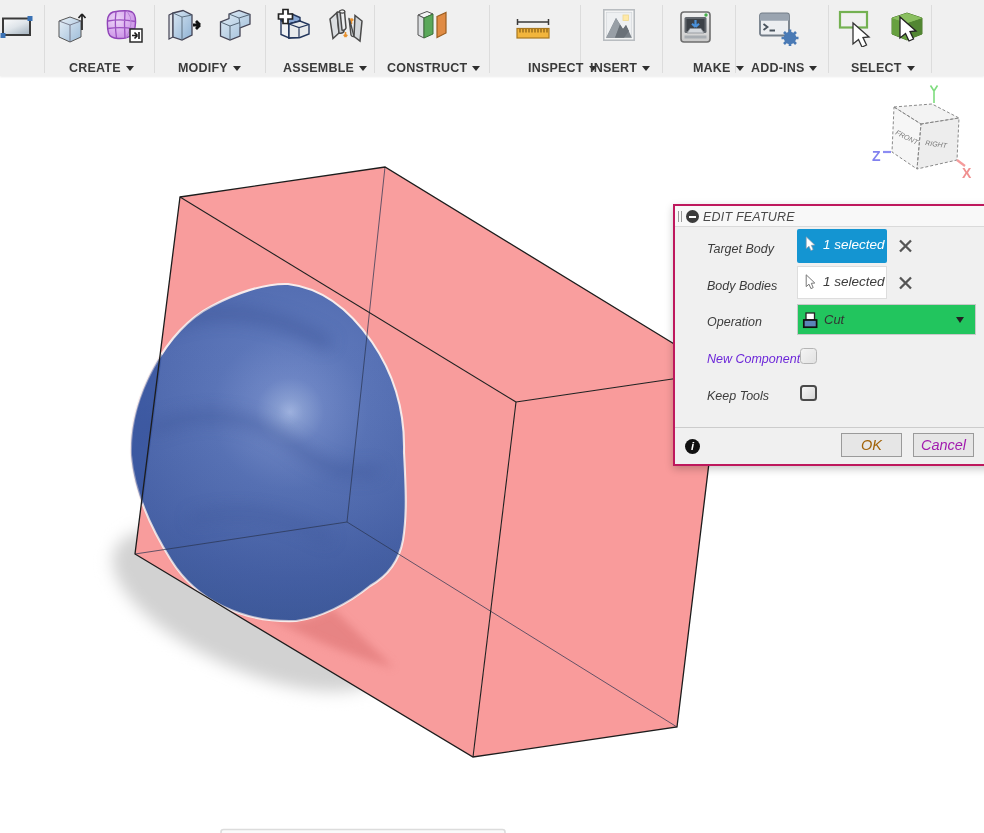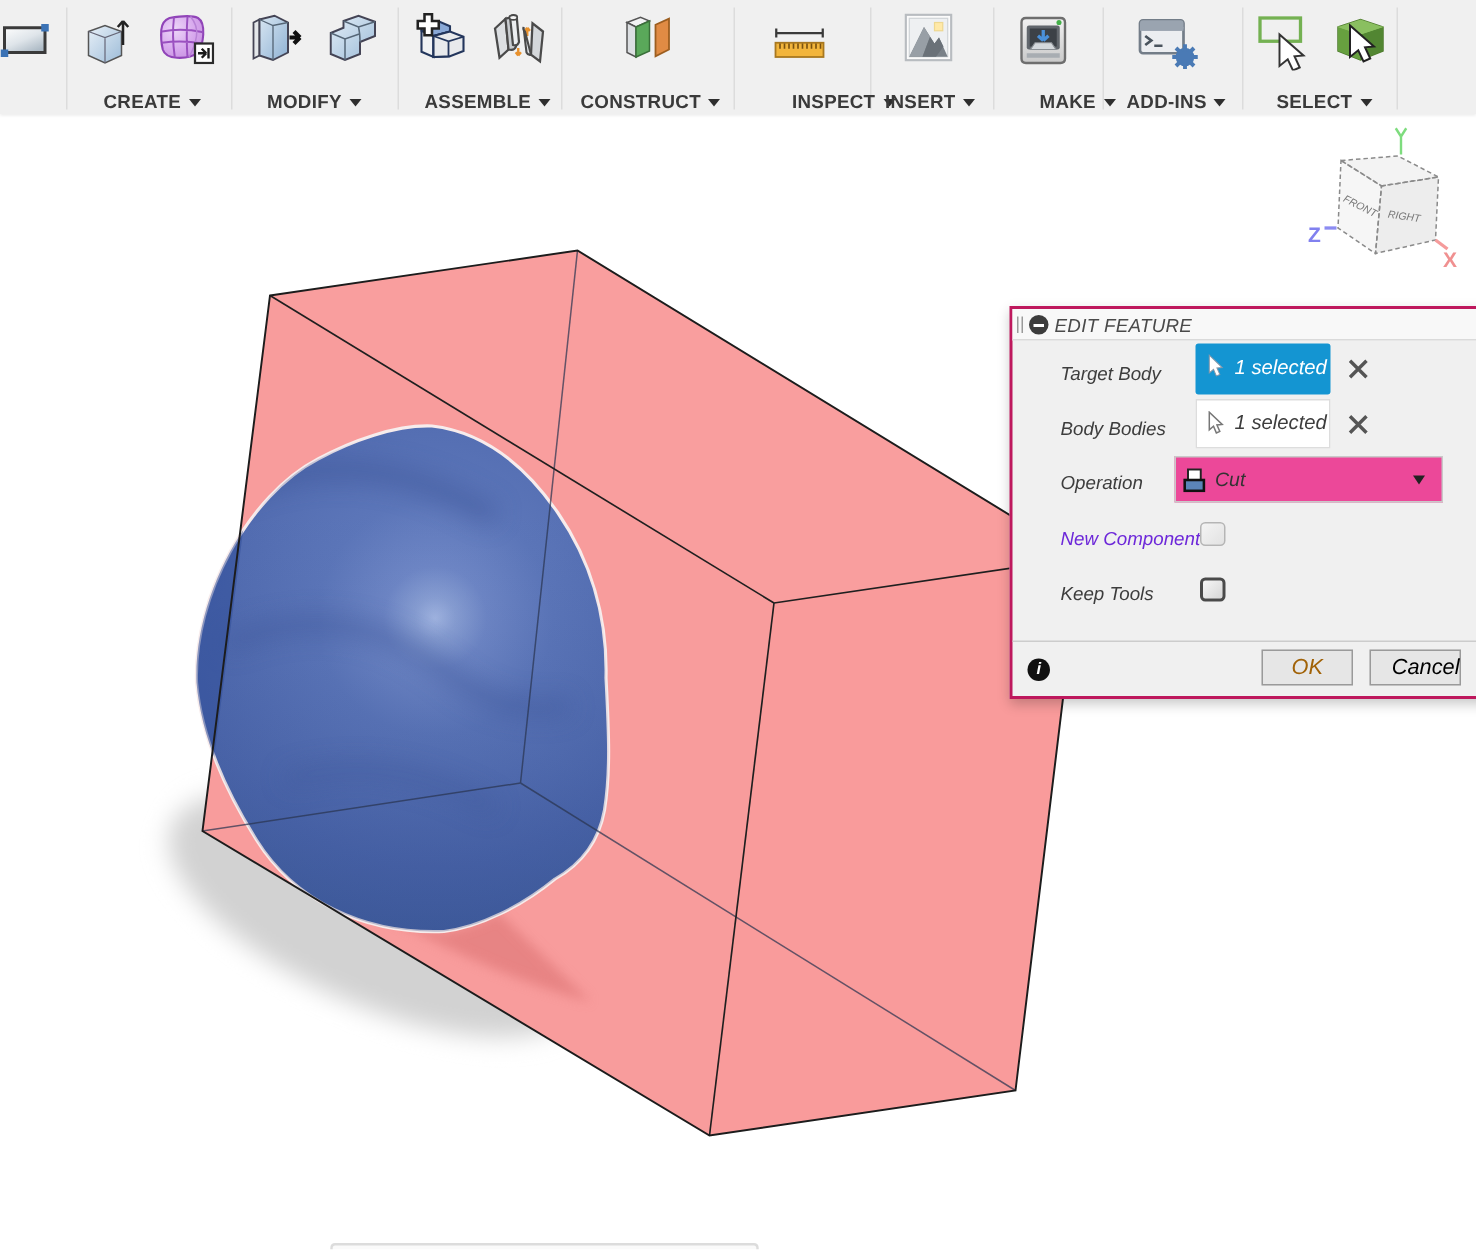--- a/index.html
+++ b/index.html
@@ -319,31 +319,31 @@
     <span style="position:absolute;left:25px;top:7px;font-size:13.5px;color:#3d3d3d">1 selected</span>
   </div>
 
   <svg class="ctl" style="left:223px;top:33px" width="15" height="14" viewBox="0 0 15 14">
     <path d="M2,1.5 L13,12.5 M13,1.5 L2,12.5" stroke="#555" stroke-width="2.3"></path>
   </svg>
   <svg class="ctl" style="left:223px;top:70px" width="15" height="14" viewBox="0 0 15 14">
     <path d="M2,1.5 L13,12.5 M13,1.5 L2,12.5" stroke="#555" stroke-width="2.3"></path>
   </svg>
 
-  <div class="ctl" style="left:108px;top:98px;width:179px;height:31px;background:#ec4899;border:1px solid #c9c9c9;">
+  <div class="ctl" style="left:122px;top:98px;width:179px;height:31px;background:#22c55e;border:1px solid #c9c9c9;">
     <svg width="19" height="19" viewBox="0 0 19 19" style="position:absolute;left:4px;top:6px">
       <rect x="4" y="2" width="8.5" height="7" fill="#fff" stroke="#222" stroke-width="1.3"></rect>
       <rect x="1.8" y="9" width="12.8" height="7.2" fill="#5b84b8" stroke="#111" stroke-width="1.7"></rect>
     </svg>
     <span style="position:absolute;left:26px;top:7px;font-size:13px;color:#333">Cut</span>
     <div style="position:absolute;right:11px;top:12px;width:0;height:0;border-left:4.5px solid transparent;border-right:4.5px solid transparent;border-top:6px solid #222"></div>
   </div>
 
   <div class="ctl" style="left:125px;top:142px;width:17px;height:16px;border:1.5px solid #b5b5b5;border-radius:3.5px;background:linear-gradient(135deg,#f4f4f4,#e2e2e2)"></div>
   <div class="ctl" style="left:125px;top:179px;width:17px;height:16px;border:2px solid #4a4a4a;border-radius:3.5px;background:linear-gradient(135deg,#f6f6f6,#d6d6d6)"></div>
 
   <div style="position:absolute;left:0;top:221px;width:309px;height:1px;background:#cccccc"></div>
   <div style="position:absolute;left:10px;top:233px;width:15px;height:15px;border-radius:50%;background:#111;color:#fff;font-size:11px;font-weight:bold;text-align:center;line-height:15px">i</div>
   <div style="position:absolute;left:166px;top:227px;width:61px;height:24px;background:#e6e6e6;border:1px solid #9a9a9a;color:#a16207;font-size:14.5px;text-align:center;line-height:22px">OK</div>
-  <div style="position:absolute;left:238px;top:227px;width:61px;height:24px;background:#e6e6e6;border:1px solid #9a9a9a;color:#000000;font-size:14.5px;text-align:right;line-height:22px">Cancel</div>
+  <div style="position:absolute;left:238px;top:227px;width:61px;height:24px;background:#e6e6e6;border:1px solid #9a9a9a;color:#a21caf;font-size:14.5px;text-align:center;line-height:22px">Cancel</div>
 </div>
 
 </div>
 
 </body></html>

